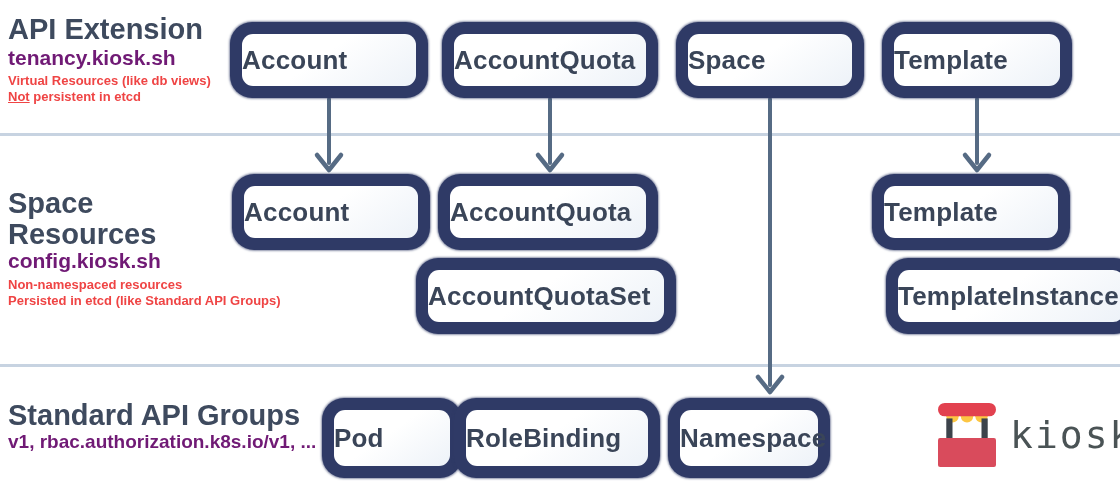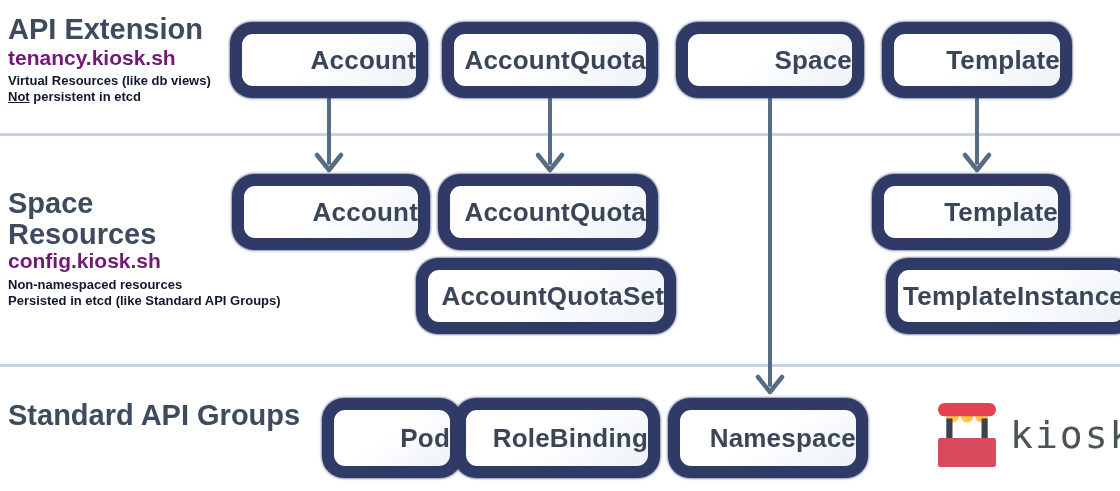--- a/index.html
+++ b/index.html
@@ -50,21 +50,21 @@
     padding: 12px;
     box-shadow: 0 0 2px 1px rgba(47,58,102,0.55);
   }
   .node-inner {
     width: 100%;
     height: 100%;
     border-radius: 11px;
     background: linear-gradient(145deg, #ffffff 45%, #edf2f8 100%);
     display: flex;
     align-items: center;
-    justify-content: flex-end;
+    justify-content: flex-start;
   }
   .node-label {
     font-size: 26px;
     font-weight: 600;
     color: #3a4558;
     letter-spacing: 0.2px;
     white-space: nowrap;
   }
   .row-bottom { height: 80px; }
 
@@ -79,21 +79,21 @@
   .layer-group {
     position: absolute;
     font-size: 21px;
     font-weight: 700;
     color: #701a75;
   }
   .layer-note {
     position: absolute;
     font-size: 13px;
     font-weight: 700;
-    color: #0f172a;
+    color: #ef4444;
     line-height: 1.22;
   }
   .u { text-decoration: underline; }
 
   
   .logo {
     position: absolute;
     left: 938px;
     top: 402px;
     display: flex;
@@ -183,32 +183,33 @@
       <span class="node-label">AccountQuotaSet</span>
     </div>
   </div>
   <div class="node" style="left:846px; top:258px; width:250px;margin-left:40px;">
     <div class="node-inner">
       <span class="node-label">TemplateInstance</span>
     </div>
   </div>
 
   <div class="layer-title" style="left:8px; top:400px;">Standard API Groups</div>
+  <div class="layer-group" style="left:8px; top:431px; font-size:19px;">v1, rbac.authorization.k8s.io/v1, ...</div>
 
   <div class="node row-bottom" style="left:322px; top:398px; width:140px;">
     <div class="node-inner">
       <span class="node-label">Pod</span>
     </div>
   </div>
   <div class="node row-bottom" style="left:454px; top:398px; width:206px;">
     <div class="node-inner">
       <span class="node-label">RoleBinding</span>
     </div>
   </div>
-  <div class="node row-bottom" style="left:668px; top:398px; width:200px;">
+  <div class="node row-bottom" style="left:668px; top:398px; width:162px;">
     <div class="node-inner">
       <span class="node-label">Namespace</span>
     </div>
   </div>
 
   <div class="logo">
     <svg width="58" height="66" viewBox="0 0 56 62">
       <circle cx="14" cy="13" r="6" fill="#fcc643"></circle>
       <circle cx="28" cy="13" r="6" fill="#fcc643"></circle>
       <circle cx="42" cy="13" r="6" fill="#fcc643"></circle>

